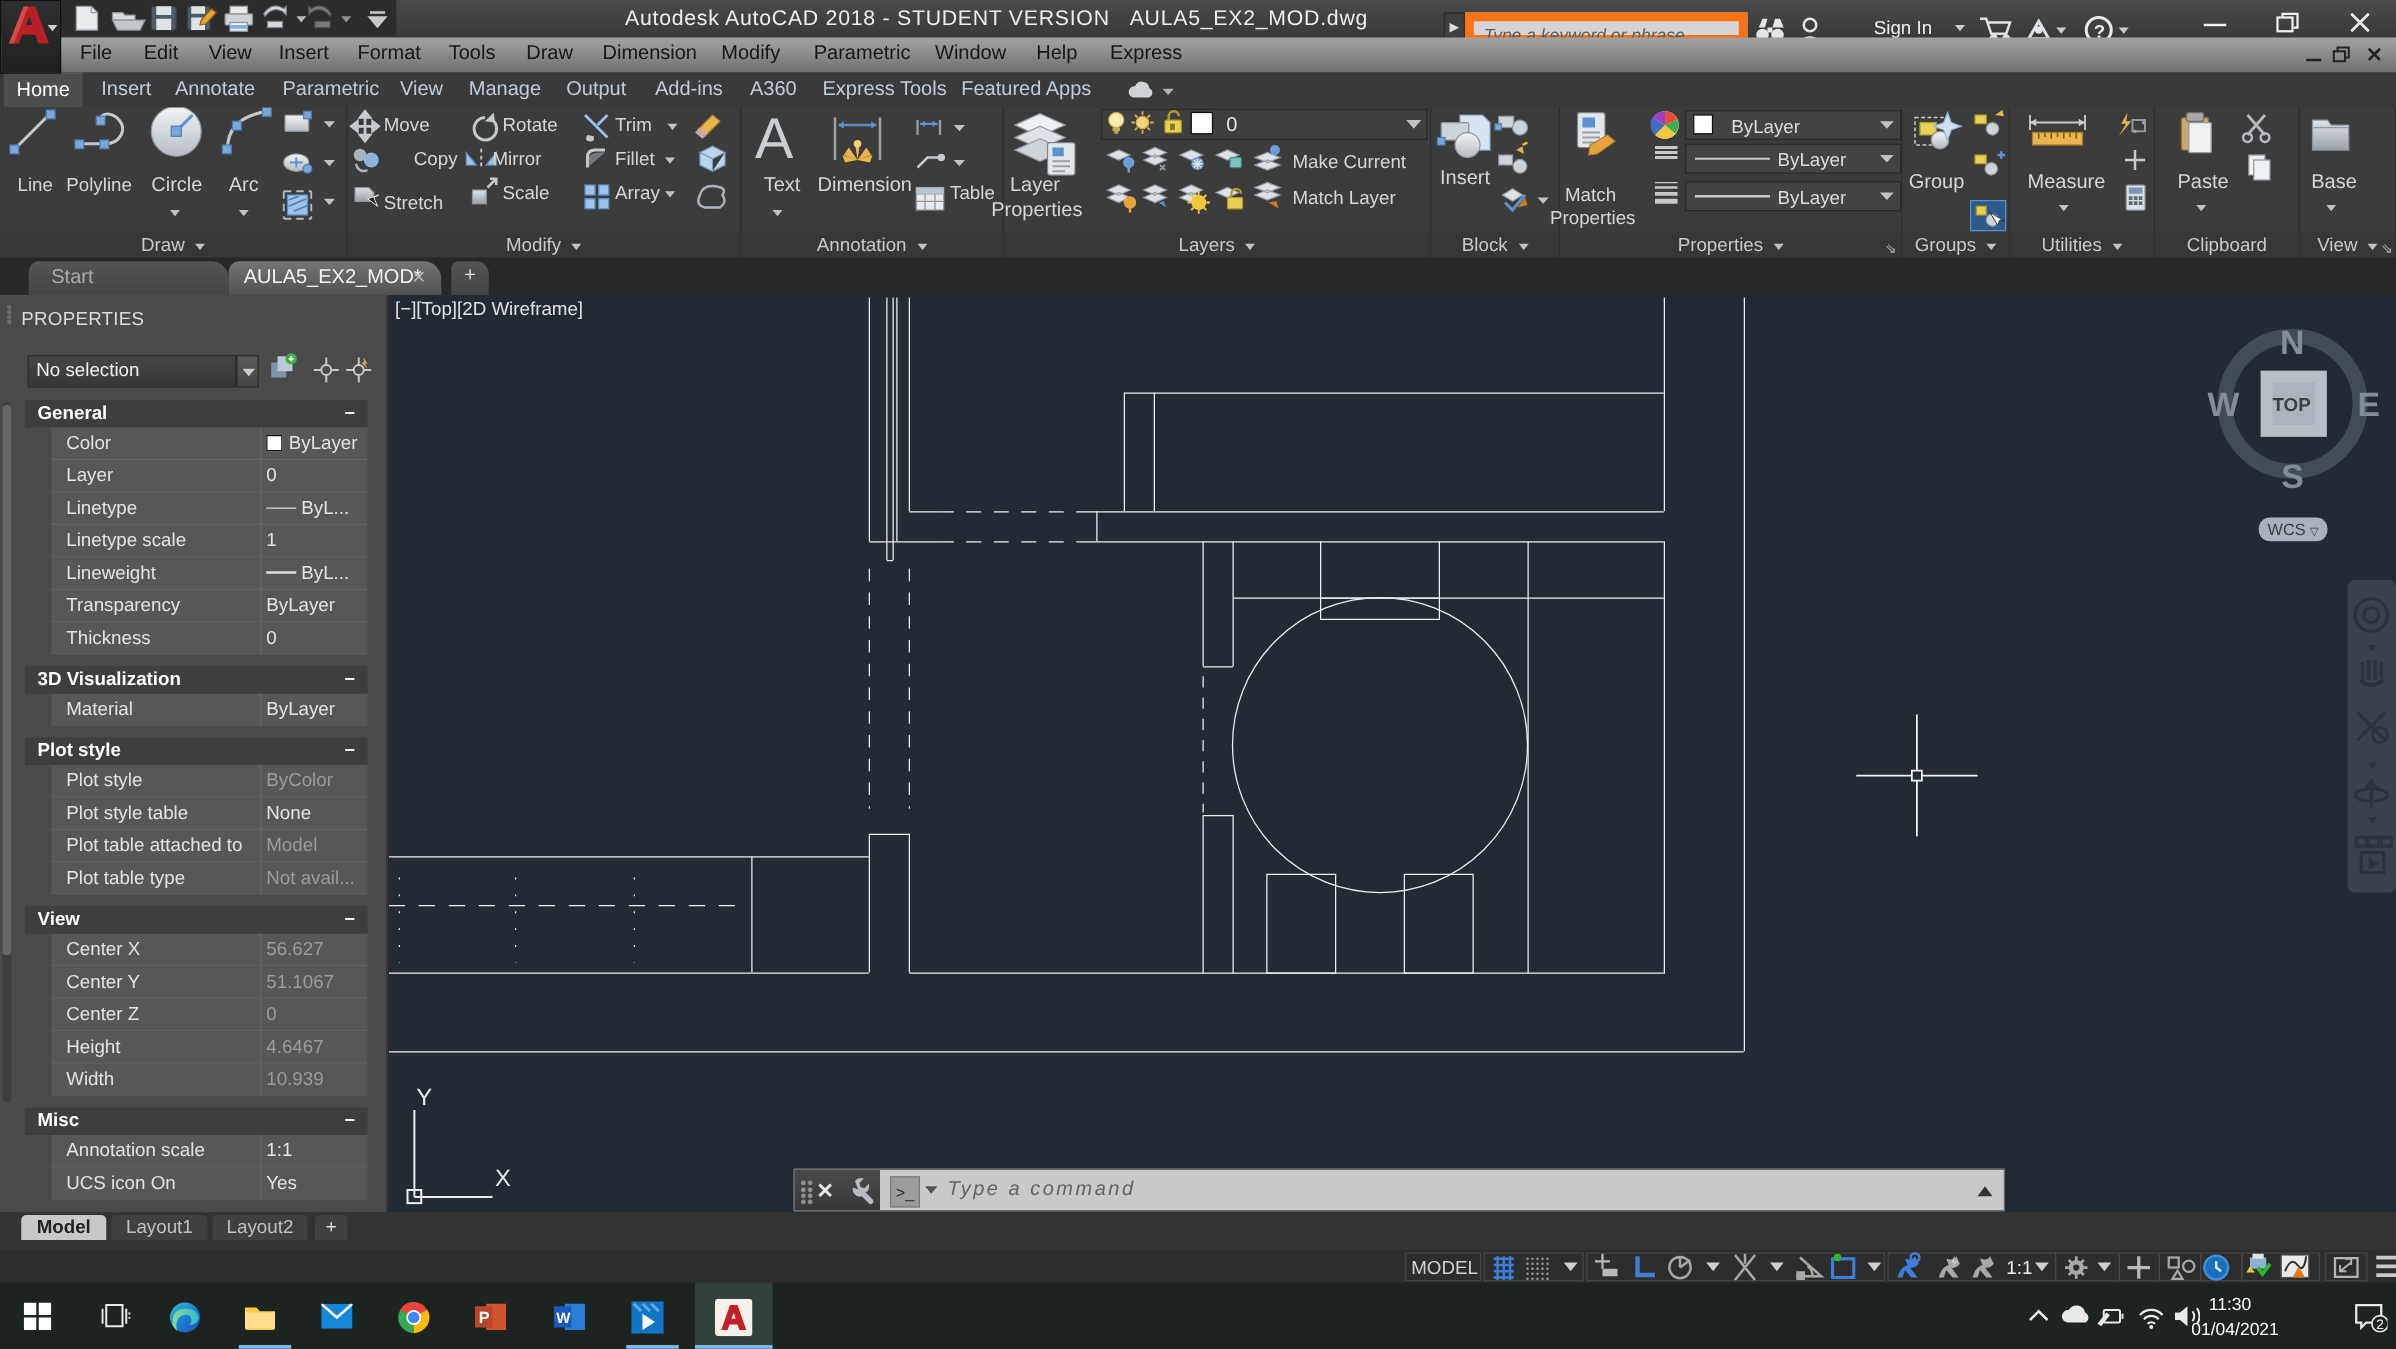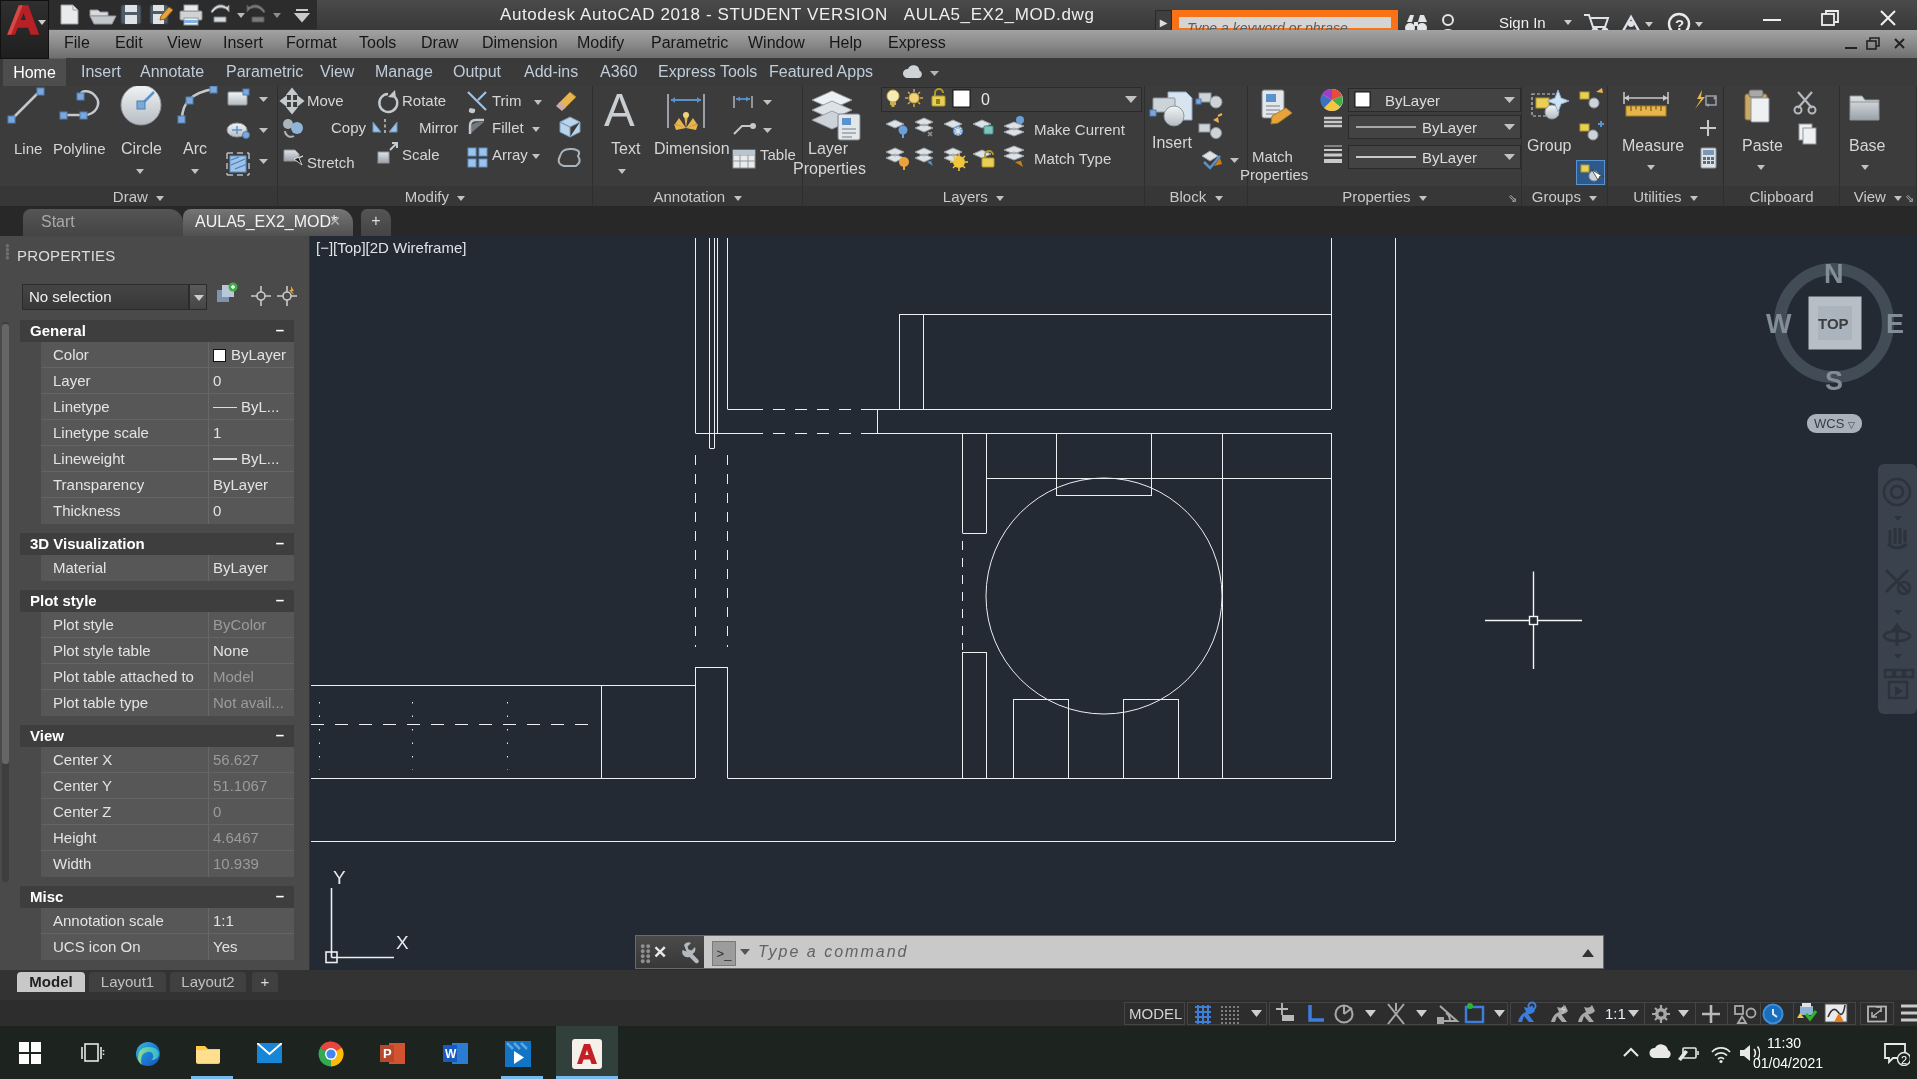--- a/index.html
+++ b/index.html
@@ -527,33 +527,33 @@
 <div class="smalltxt" style="left:14px;top:54px;font-size:15px;">Line</div>
 <div class="smalltxt" style="left:53px;top:54px;font-size:15px;">Polyline</div>
 <div class="smalltxt" style="left:121px;top:54px;font-size:16px;">Circle</div>
 <div class="abs" style="left:136px;top:76px;"><span class="caret"></span></div>
 <div class="smalltxt" style="left:183px;top:54px;font-size:16px;">Arc</div>
 <div class="abs" style="left:191px;top:76px;"><span class="caret"></span></div>
 <div class="smalltxt" style="left:307px;top:6px;">Move</div>
 <div class="smalltxt" style="left:307px;top:33px;margin-left:24px;">Copy</div>
 <div class="smalltxt" style="left:307px;top:68px;">Stretch</div>
 <div class="smalltxt" style="left:402px;top:6px;">Rotate</div>
-<div class="smalltxt" style="left:419px;top:33px;">Mirror</div>
+<div class="smalltxt" style="left:394px;top:33px;">Mirror</div>
 <div class="smalltxt" style="left:402px;top:60px;">Scale</div>
 <div class="smalltxt" style="left:492px;top:6px;">Trim&nbsp;&nbsp;&nbsp;<span class="caret"></span></div>
 <div class="smalltxt" style="left:492px;top:33px;">Fillet&nbsp;&nbsp;<span class="caret"></span></div>
 <div class="smalltxt" style="left:492px;top:60px;">Array&nbsp;<span class="caret"></span></div>
 <div class="smalltxt" style="left:611px;top:54px;font-size:16px;">Text</div>
 <div class="abs" style="left:618px;top:76px;"><span class="caret"></span></div>
 <div class="smalltxt" style="left:654px;top:54px;font-size:16px;">Dimension</div>
 <div class="smalltxt" style="left:760px;top:60px;">Table</div>
 <div class="smalltxt" style="left:808px;top:54px;font-size:16px;">Layer</div>
 <div class="smalltxt" style="left:793px;top:74px;font-size:16px;">Properties</div>
 <div class="smalltxt" style="left:1034px;top:35px;">Make Current</div>
-<div class="smalltxt" style="left:1034px;top:64px;">Match Type</div>
+<div class="smalltxt" style="left:1034px;top:64px;">Match Layer</div>
 <div class="smalltxt" style="left:1152px;top:48px;font-size:16px;">Insert</div>
 <div class="smalltxt" style="left:1252px;top:62px;">Match</div>
 <div class="smalltxt" style="left:1240px;top:80px;">Properties</div>
 <div class="smalltxt" style="left:1527px;top:51px;font-size:16px;">Group</div>
 <div class="smalltxt" style="left:1622px;top:51px;font-size:16px;">Measure</div>
 <div class="abs" style="left:1647px;top:72px;"><span class="caret"></span></div>
 <div class="smalltxt" style="left:1742px;top:51px;font-size:16px;">Paste</div>
 <div class="abs" style="left:1757px;top:72px;"><span class="caret"></span></div>
 <div class="smalltxt" style="left:1849px;top:51px;font-size:16px;">Base</div>
 <div class="abs" style="left:1861px;top:72px;"><span class="caret"></span></div>

